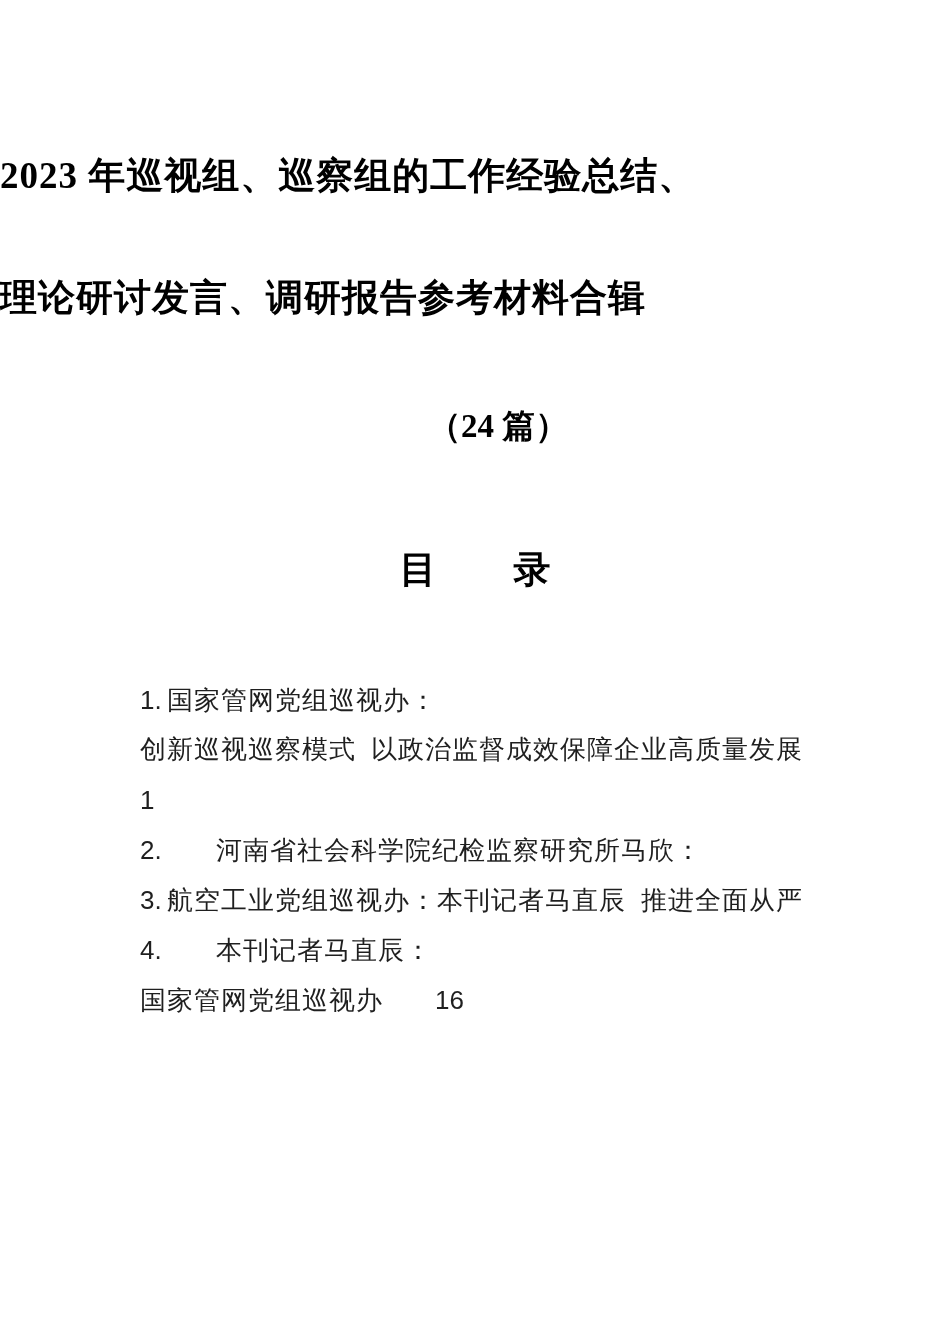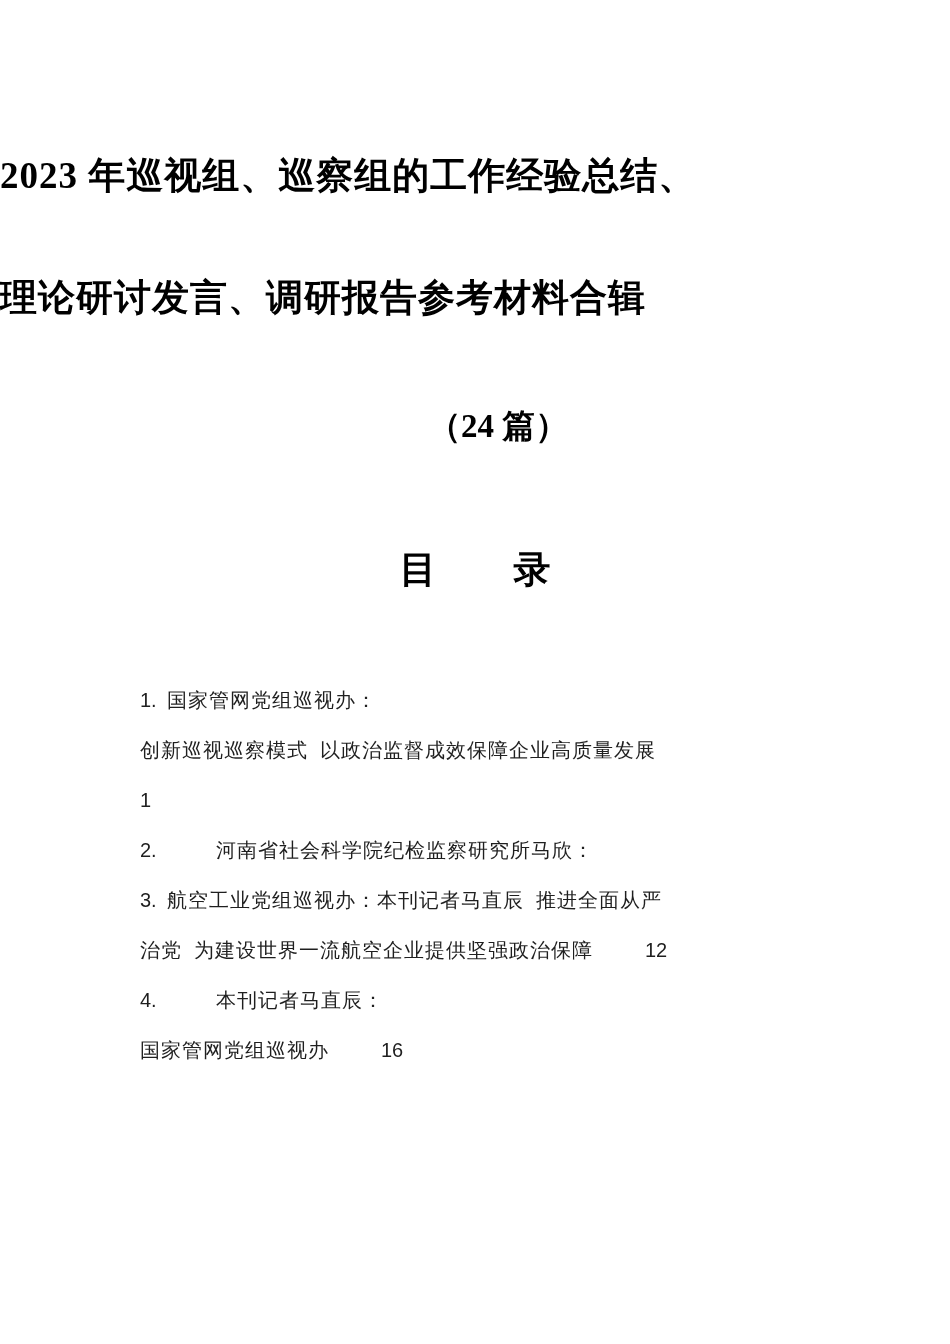--- a/index.html
+++ b/index.html
@@ -58,21 +58,21 @@
   }
   .toc {
     position: absolute;
     top: 675px;
     left: 140px;
     width: 700px;
   }
   .toc-line {
     height: 50px;
     line-height: 50px;
-    font-size: 20px;
+    font-size: 26px;
     letter-spacing: 1px;
     white-space: pre;
     color: #1f1f1f;
   }
   .toc-num {
     display: inline-block;
     width: 27px;
     font-family: "Liberation Sans", "DejaVu Sans", sans-serif;
     letter-spacing: 0;
     color: #1f1f1f;
@@ -100,18 +100,17 @@
     <span>目</span>
     <span>录</span>
   </div>
 
   <div class="toc">
       <div class="toc-line"><span class="toc-num">1.</span><span class="toc-text">国家管网党组巡视办：</span></div>
       <div class="toc-line"><span class="toc-text">创新巡视巡察模式  以政治监督成效保障企业高质量发展</span></div>
       <div class="toc-line"><span class="toc-page">1</span></div>
       <div class="toc-line"><span class="toc-num tab">2.</span><span class="toc-text">河南省社会科学院纪检监察研究所马欣：</span></div>
       <div class="toc-line"><span class="toc-num">3.</span><span class="toc-text">航空工业党组巡视办：本刊记者马直辰  推进全面从严</span></div>
-      <div class="toc-line"><span class="toc-text">治党  为建设世界一流航空企业提供坚强政治保障</span><span class="toc-page after">12</span></div>
       <div class="toc-line"><span class="toc-num tab">4.</span><span class="toc-text">本刊记者马直辰：</span></div>
       <div class="toc-line"><span class="toc-text">国家管网党组巡视办</span><span class="toc-page after">16</span></div>
     </div>
 
 </div>
 
 </body></html>

